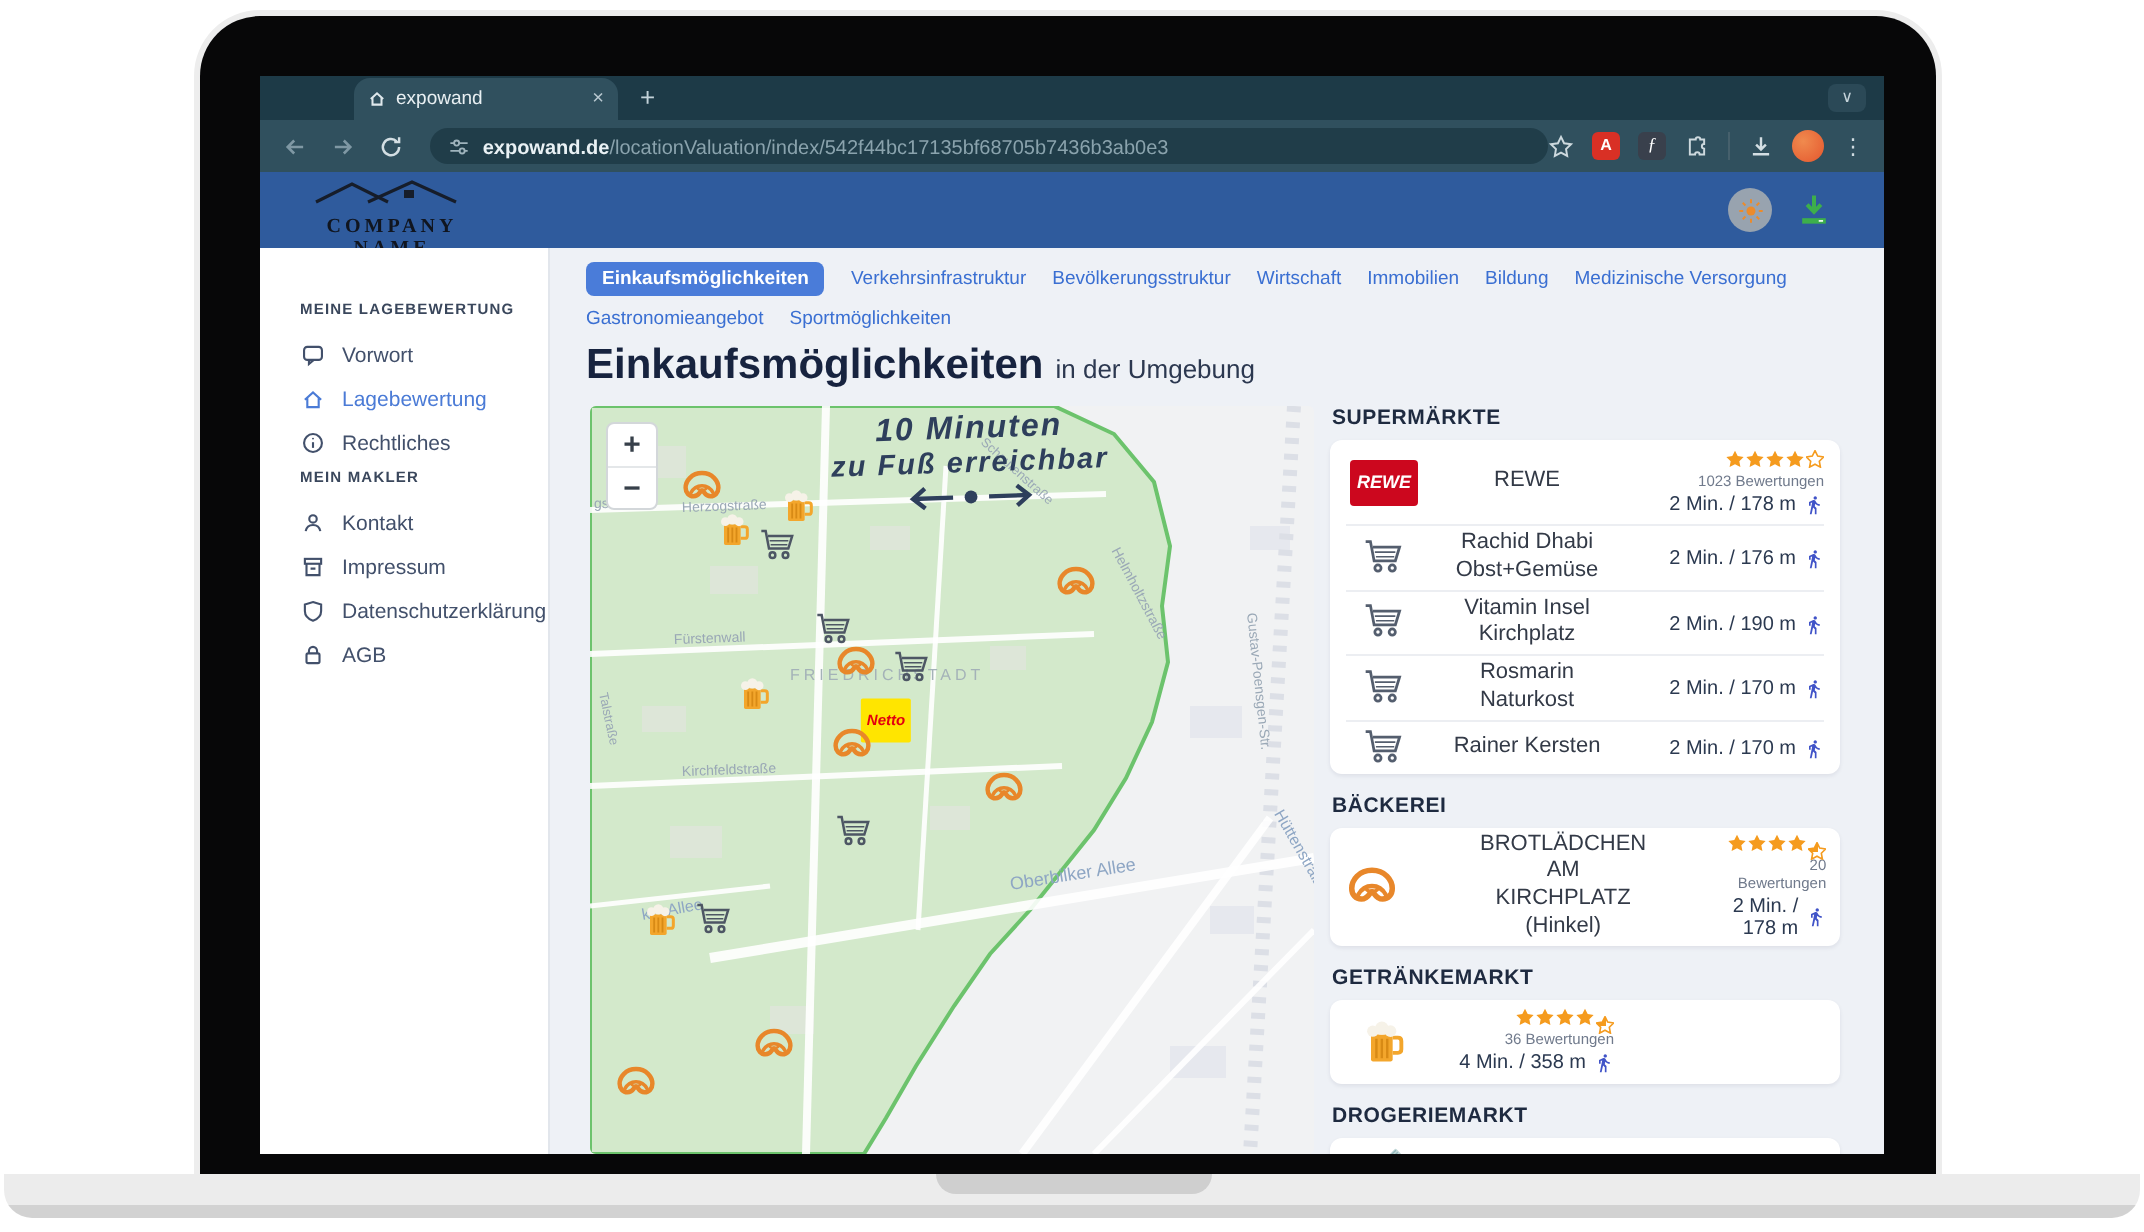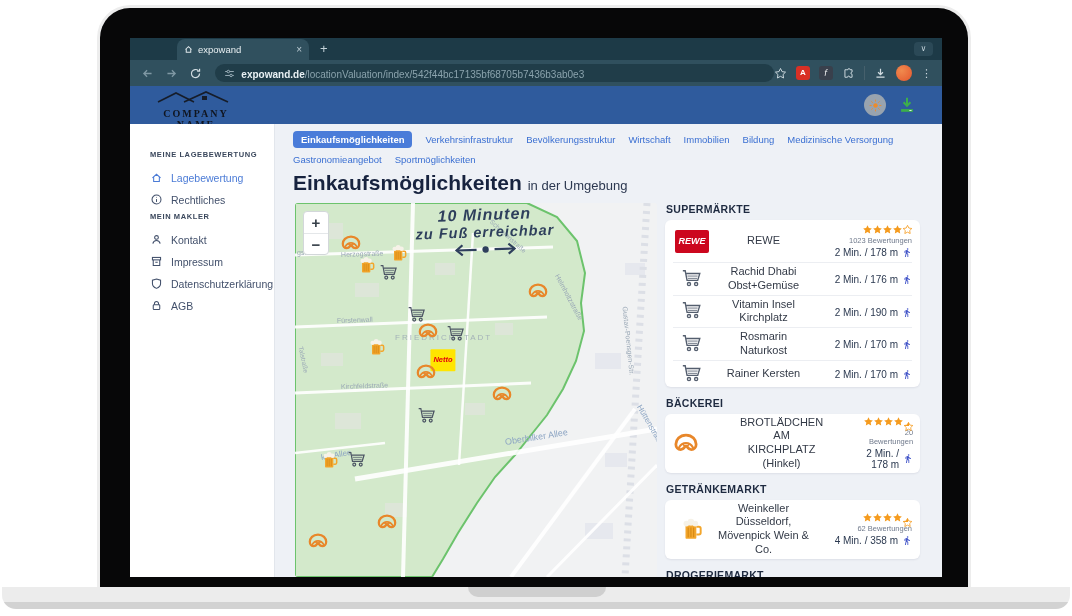--- a/index.html
+++ b/index.html
@@ -207,20 +207,29 @@
                     <path d="M4.5 15.5h13v3h-13z" fill="#3daf4b"></path>
                     <rect x="13.6" y="16.5" width="2.4" height="1" fill="#e9f7ec"></rect>
                   </svg>
               </span>
             </span>
           </div>
         </div>
 
         <div class="sidebar" id="sidebar">
           <div class="side-label">MEINE LAGEBEWERTUNG</div>
+            <div class="side-item">
+              <span class="side-ico">
+                <svg width="13" height="13" viewBox="0 0 16 16" fill="none" stroke="currentColor" stroke-width="1.3">
+                  <rect x="2.5" y="3" width="11" height="8" rx="2"></rect>
+                  <path d="M5.5 11v2.5L8.5 11"></path>
+                </svg>
+              </span>
+              <span>Vorwort</span>
+            </div>
             <div class="side-item active">
               <span class="side-ico">
                 <svg width="13" height="13" viewBox="0 0 16 16" fill="none" stroke="currentColor" stroke-width="1.3">
                   <path d="M3 8.5 8 4l5 4.5M4.5 7.5V13h7V7.5"></path>
                 </svg>
               </span>
               <span>Lagebewertung</span>
             </div>
             <div class="side-item">
               <span class="side-ico">
@@ -672,42 +681,41 @@
                         <svg width="26" height="26" viewBox="0 0 24 24">
                           <path d="M16 10h2.4c1 0 1.6.6 1.6 1.6v3.8c0 1-.6 1.6-1.6 1.6H16" fill="none" stroke="#f3a62c" stroke-width="1.8"></path>
                           <path d="M6 8.5h10V20c0 .6-.4 1-1 1H7c-.6 0-1-.4-1-1z" fill="#f3a62c"></path>
                           <path d="M8.5 10.5v9M11 10.5v9M13.5 10.5v9" stroke="#d88a15" stroke-width="1.1"></path>
                           <circle cx="6.8" cy="7" r="2.6" fill="#f6f2e8"></circle>
                           <circle cx="11" cy="5.6" r="3.1" fill="#f6f2e8"></circle>
                           <circle cx="15" cy="7" r="2.7" fill="#f6f2e8"></circle>
                         </svg>
                       </span>
                     </div>
-                    <div class="pname">Weinkeller Düsseldorf,<br>Mövenpick Wein &amp; Co.</div>
                     <div class="pright">
                       <div class="stars">
                         <svg width="9" height="9" viewBox="0 0 10 10">
                           <path d="M5 .4l1.5 3 3.3.5-2.4 2.3.6 3.3L5 7.9 2 9.5l.6-3.3L.2 3.9l3.3-.5z" fill="#f59b1e"></path>
                         </svg>
                         <svg width="9" height="9" viewBox="0 0 10 10">
                           <path d="M5 .4l1.5 3 3.3.5-2.4 2.3.6 3.3L5 7.9 2 9.5l.6-3.3L.2 3.9l3.3-.5z" fill="#f59b1e"></path>
                         </svg>
                         <svg width="9" height="9" viewBox="0 0 10 10">
                           <path d="M5 .4l1.5 3 3.3.5-2.4 2.3.6 3.3L5 7.9 2 9.5l.6-3.3L.2 3.9l3.3-.5z" fill="#f59b1e"></path>
                         </svg>
                         <svg width="9" height="9" viewBox="0 0 10 10">
                           <path d="M5 .4l1.5 3 3.3.5-2.4 2.3.6 3.3L5 7.9 2 9.5l.6-3.3L.2 3.9l3.3-.5z" fill="#f59b1e"></path>
                         </svg>
                         <span class="star-half"><svg width="9" height="9" viewBox="0 0 10 10">
                             <path d="M5 .4l1.5 3 3.3.5-2.4 2.3.6 3.3L5 7.9 2 9.5l.6-3.3L.2 3.9l3.3-.5z" fill="none" stroke="#f59b1e" stroke-width="0.9"></path>
                           </svg><span class="sh"><svg width="9" height="9" viewBox="0 0 10 10">
                               <path d="M5 .4l1.5 3 3.3.5-2.4 2.3.6 3.3L5 7.9 2 9.5l.6-3.3L.2 3.9l3.3-.5z" fill="#f59b1e"></path>
                             </svg></span></span>
                       </div>
-                      <div class="reviews">62 Bewertungen</div>
+                      <div class="reviews">36 Bewertungen</div>
                       <div class="dist">
                         <span>4 Min. /  358 m</span>
                         <span style="display:flex;">
                           <svg width="10" height="11" viewBox="0 0 24 24">
                             <path fill="#4053c8" d="M13.5 5.5c1.1 0 2-.9 2-2s-.9-2-2-2-2 .9-2 2 .9 2 2 2zM9.8 8.9 7 23h2.1l1.8-8 2.1 2v6h2v-7.5l-2.1-2 .6-3C14.8 12 16.8 13 19 13v-2c-1.9 0-3.5-1-4.3-2.4l-1-1.6c-.4-.6-1-1-1.7-1-.3 0-.5.1-.8.1L6 8.3V13h2V9.6l1.8-.7z"></path>
                           </svg>
                         </span>
                       </div>
                     </div>
                   </div>

